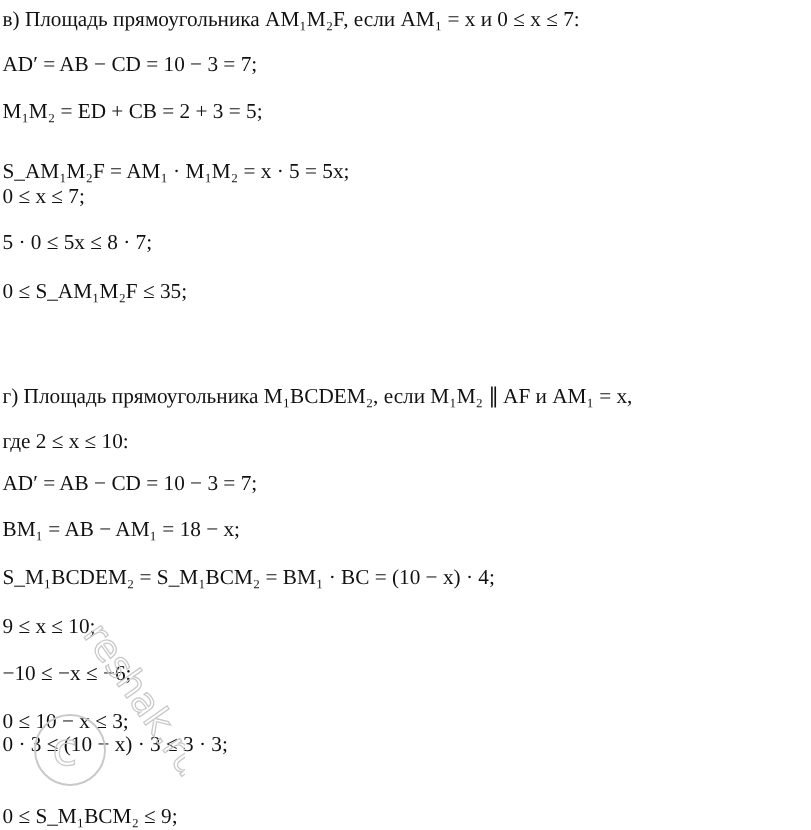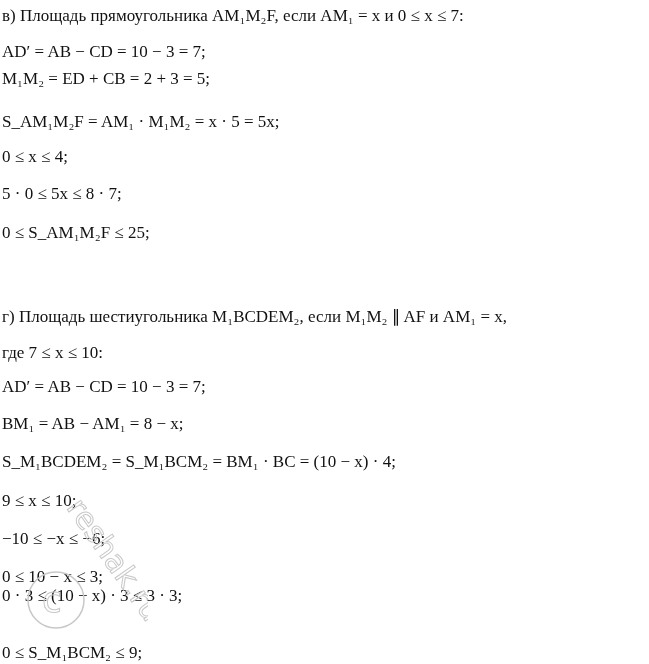--- a/index.html
+++ b/index.html
@@ -16,32 +16,32 @@
     position: absolute; left: 18px; top: 500px; width: 130px; height: 150px;
     pointer-events: none;
   }
 </style>
 </head>
 <body>
 
 <div>
   <div class="line" style="top:3px">в) Площадь прямоугольника AM₁M₂F, если AM₁ = x и 0 ≤ x ≤ 7:</div>
   <div class="line" style="top:39px">AD′ = AB − CD = 10 − 3 = 7;</div>
-  <div class="line" style="top:66px">M₁M₂ = ED + CB = 2 + 3 = 5;</div>
-  <div class="line" style="top:109px">S_AM₁M₂F = AM₁ · M₁M₂ = x · 5 = 5x;</div>
-  <div class="line" style="top:144px">0 ≤ x ≤ 4;</div>
+  <div class="line" style="top:76px">M₁M₂ = ED + CB = 2 + 3 = 5;</div>
+  <div class="line" style="top:124px">S_AM₁M₂F = AM₁ · M₁M₂ = x · 5 = 5x;</div>
+  <div class="line" style="top:144px">0 ≤ x ≤ 7;</div>
   <div class="line" style="top:181px">5 · 0 ≤ 5x ≤ 8 · 7;</div>
-  <div class="line" style="top:220px">0 ≤ S_AM₁M₂F ≤ 25;</div>
+  <div class="line" style="top:220px">0 ≤ S_AM₁M₂F ≤ 35;</div>
 </div>
 
 <div>
-  <div class="line" style="top:304px">г) Площадь шестиугольника M₁BCDEM₂, если M₁M₂ ∥ AF и AM₁ = x,</div>
-  <div class="line" style="top:340px">где 7 ≤ x ≤ 10:</div>
+  <div class="line" style="top:304px">г) Площадь прямоугольника M₁BCDEM₂, если M₁M₂ ∥ AF и AM₁ = x,</div>
+  <div class="line" style="top:340px">где 2 ≤ x ≤ 10:</div>
   <div class="line" style="top:374px">AD′ = AB − CD = 10 − 3 = 7;</div>
-  <div class="line" style="top:411px">BM₁ = AB − AM₁ = 8 − x;</div>
+  <div class="line" style="top:411px">BM₁ = AB − AM₁ = 18 − x;</div>
   <div class="line" style="top:449px">S_M₁BCDEM₂ = S_M₁BCM₂ = BM₁ · BC = (10 − x) · 4;</div>
   <div class="line" style="top:488px">9 ≤ x ≤ 10;</div>
   <div class="line" style="top:526px">−10 ≤ −x ≤ −6;</div>
   <div class="line" style="top:564px">0 ≤ 10 − x ≤ 3;</div>
   <div class="line" style="top:583px">0 · 3 ≤ (10 − x) · 3 ≤ 3 · 3;</div>
   <div class="line" style="top:640px">0 ≤ S_M₁BCM₂ ≤ 9;</div>
 </div>
 
 <svg class="watermark" viewBox="0 0 130 150">
   <circle cx="38" cy="100" r="28" fill="none" stroke="#c8c8c8" stroke-width="1.5"></circle>

